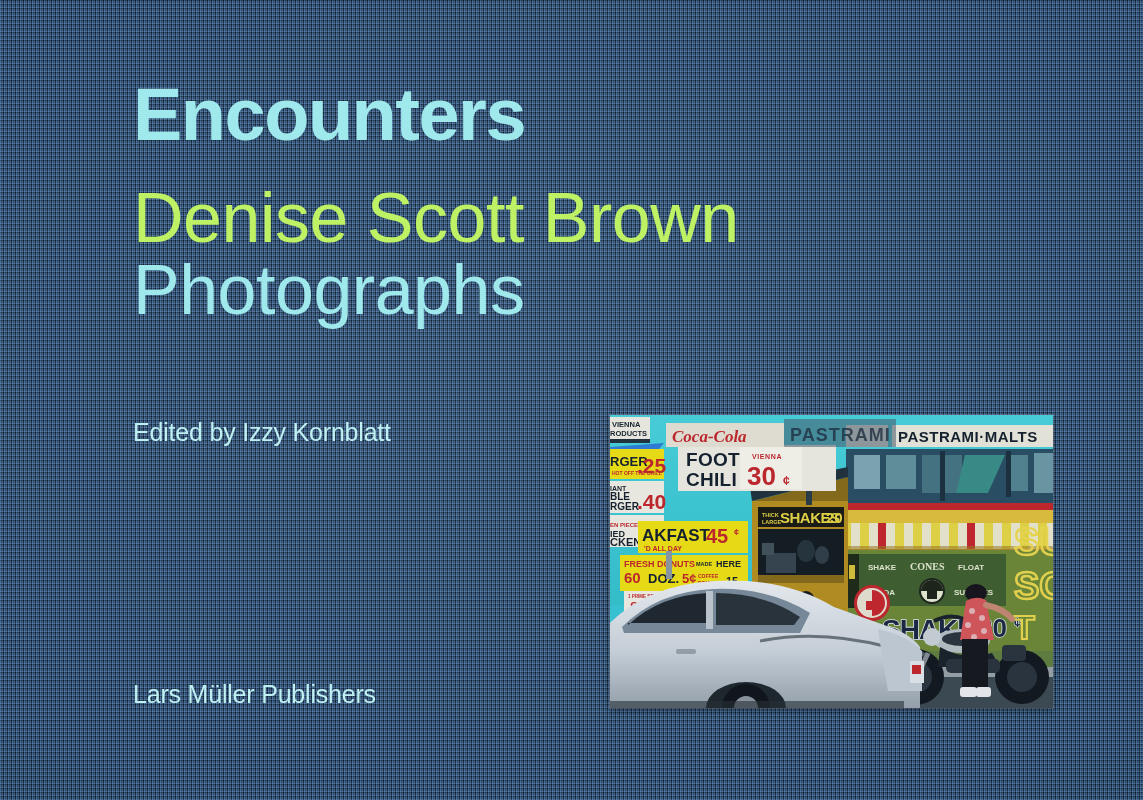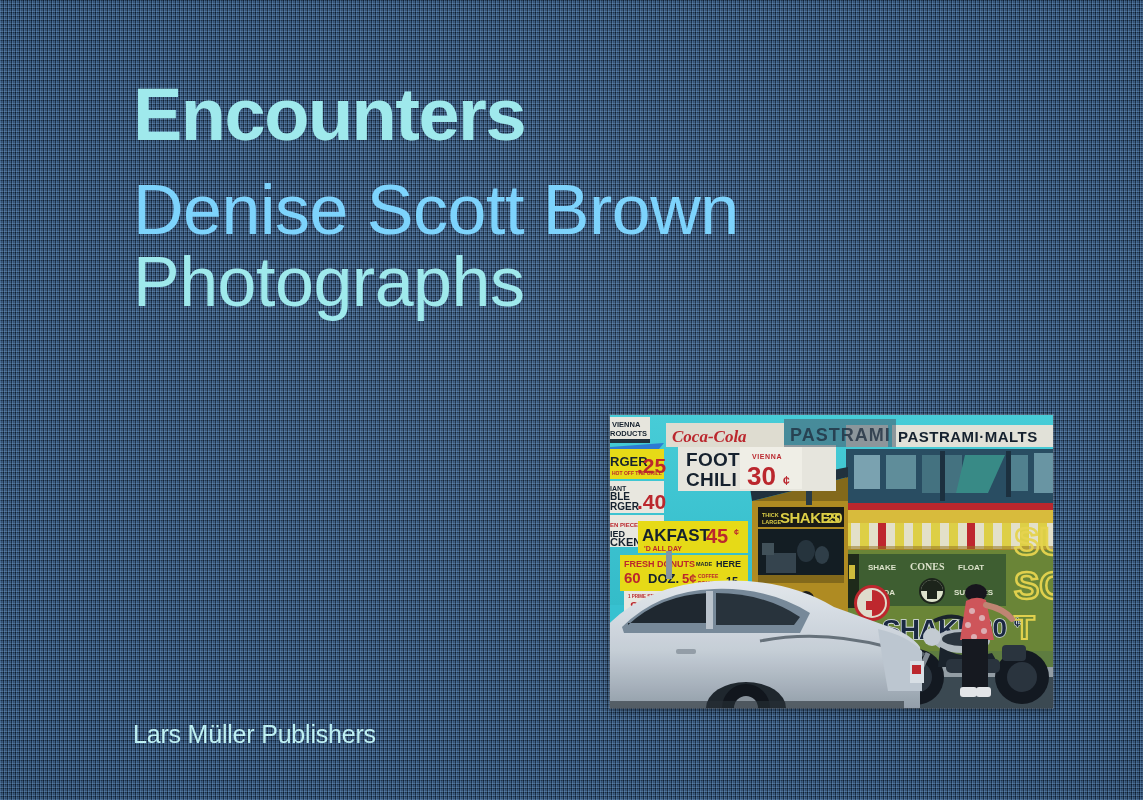--- a/index.html
+++ b/index.html
@@ -52,46 +52,46 @@
   #titles { position: absolute; left: 133px; top: 78px; }
   .t-main {
     color: #9fe9ec;
     font-weight: bold;
     font-size: 74px;
     line-height: 1.0;
     letter-spacing: -1.5px;
     white-space: nowrap;
   }
   .t-sub {
-    color: #7dd3fc;
+    color: #bef264;
     font-weight: 300;
     font-size: 70px;
     line-height: 1.03;
     letter-spacing: -0.5px;
     white-space: nowrap;
-    margin-top: 22px;
+    margin-top: 30px;
   }
   .t-sub2 {
     color: #9fe9ec;
     font-weight: 300;
     font-size: 70px;
     line-height: 1.03;
     letter-spacing: -0.5px;
     white-space: nowrap;
   }
   #editor {
     position: absolute; left: 133px; top: 418px;
     color: #bff0f2;
     font-size: 25px;
     font-weight: 400;
     letter-spacing: -0.2px;
     white-space: nowrap;
   }
   #publisher {
-    position: absolute; left: 133px; top: 720px;
+    position: absolute; left: 133px; top: 680px;
     color: #bff0f2;
     font-size: 25px;
     font-weight: 400;
     letter-spacing: -0.2px;
     white-space: nowrap;
   }
 
   
   #photo-frame {
     position: absolute;
@@ -112,20 +112,21 @@
 
   <div id="linen"></div>
   <div id="linen-vignette"></div>
 
   <div id="titles">
     <div class="t-main">Encounters</div>
     <div class="t-sub">Denise Scott Brown</div>
     <div class="t-sub2">Photographs</div>
   </div>
 
+  <div id="editor">Edited by Izzy Kornblatt</div>
   <div id="publisher">Lars Müller Publishers</div>
 
   <div id="photo-frame">
     <svg viewBox="0 0 443 293" xmlns="http://www.w3.org/2000/svg">
       <defs>
         <clipPath id="clipAll">
             <rect x="0" y="0" width="443" height="293"></rect>
           </clipPath>
         <linearGradient id="carBody" x1="0" y1="0" x2="0" y2="1">
           <stop offset="0%" stop-color="#eef1f4"></stop>

